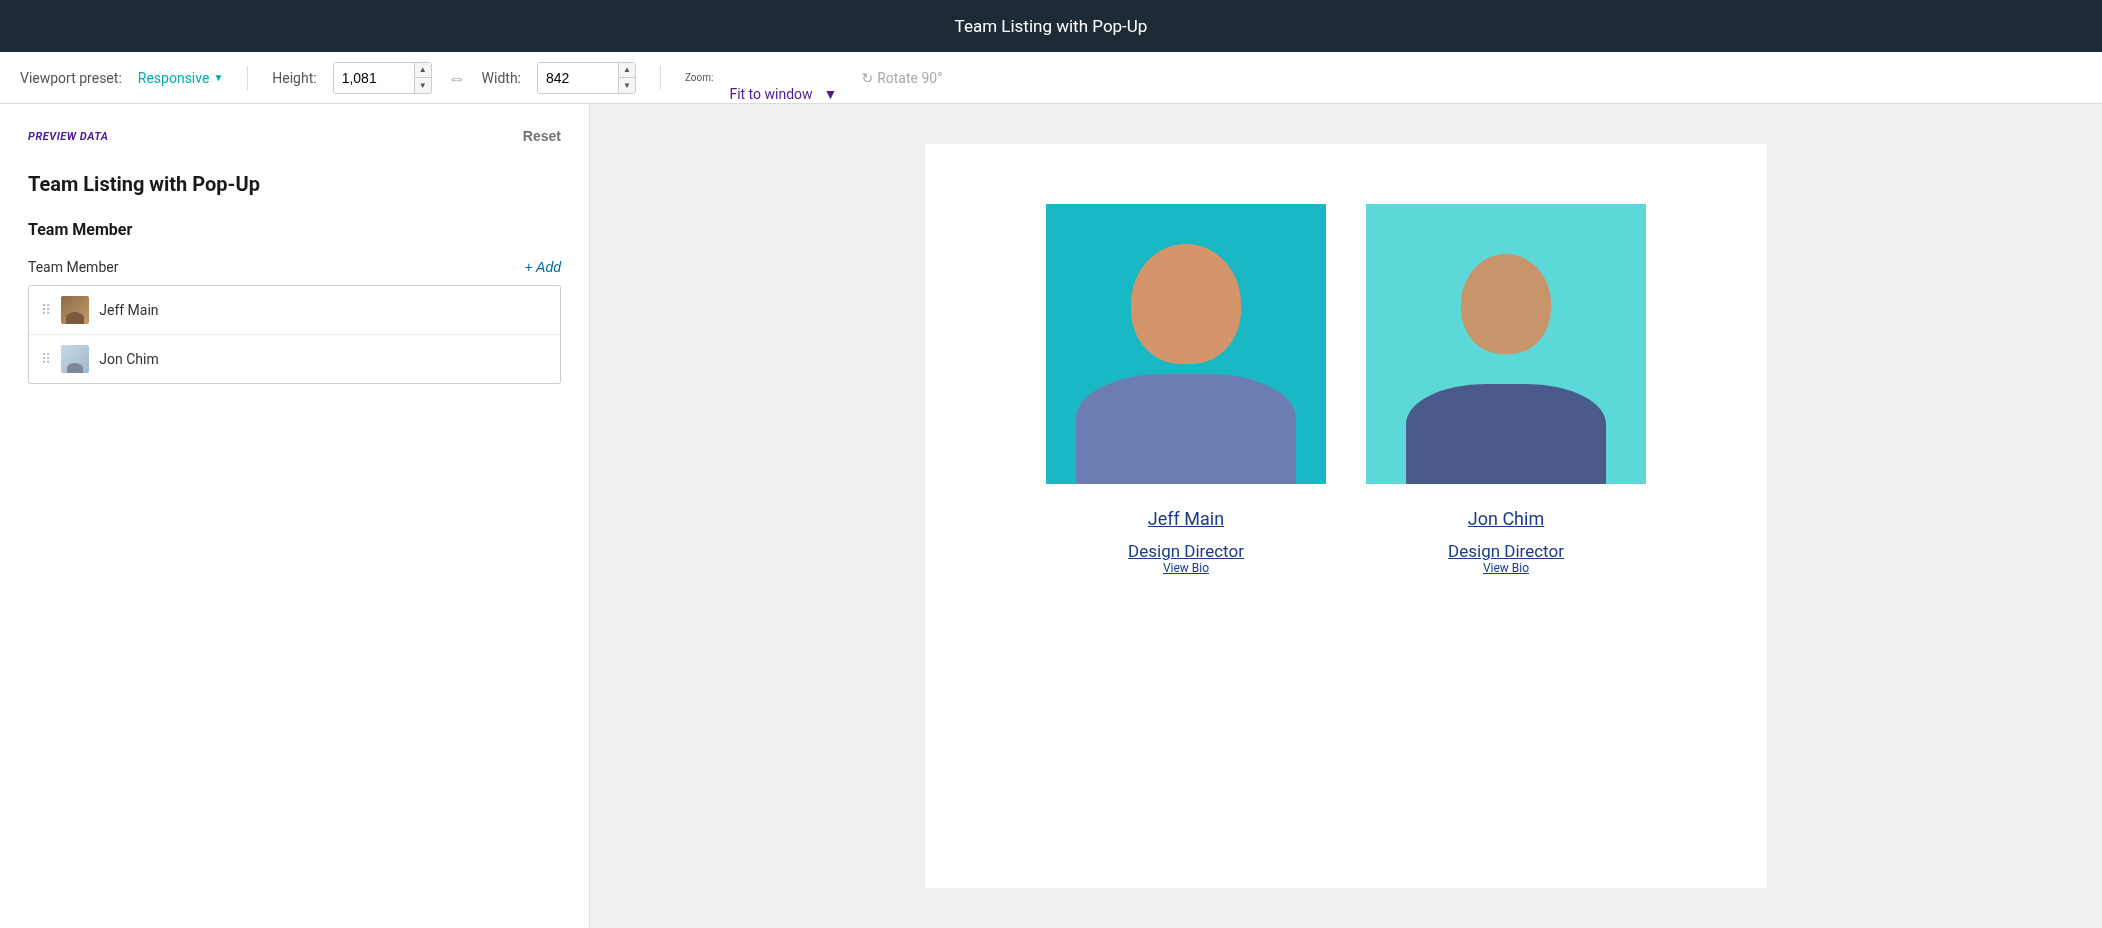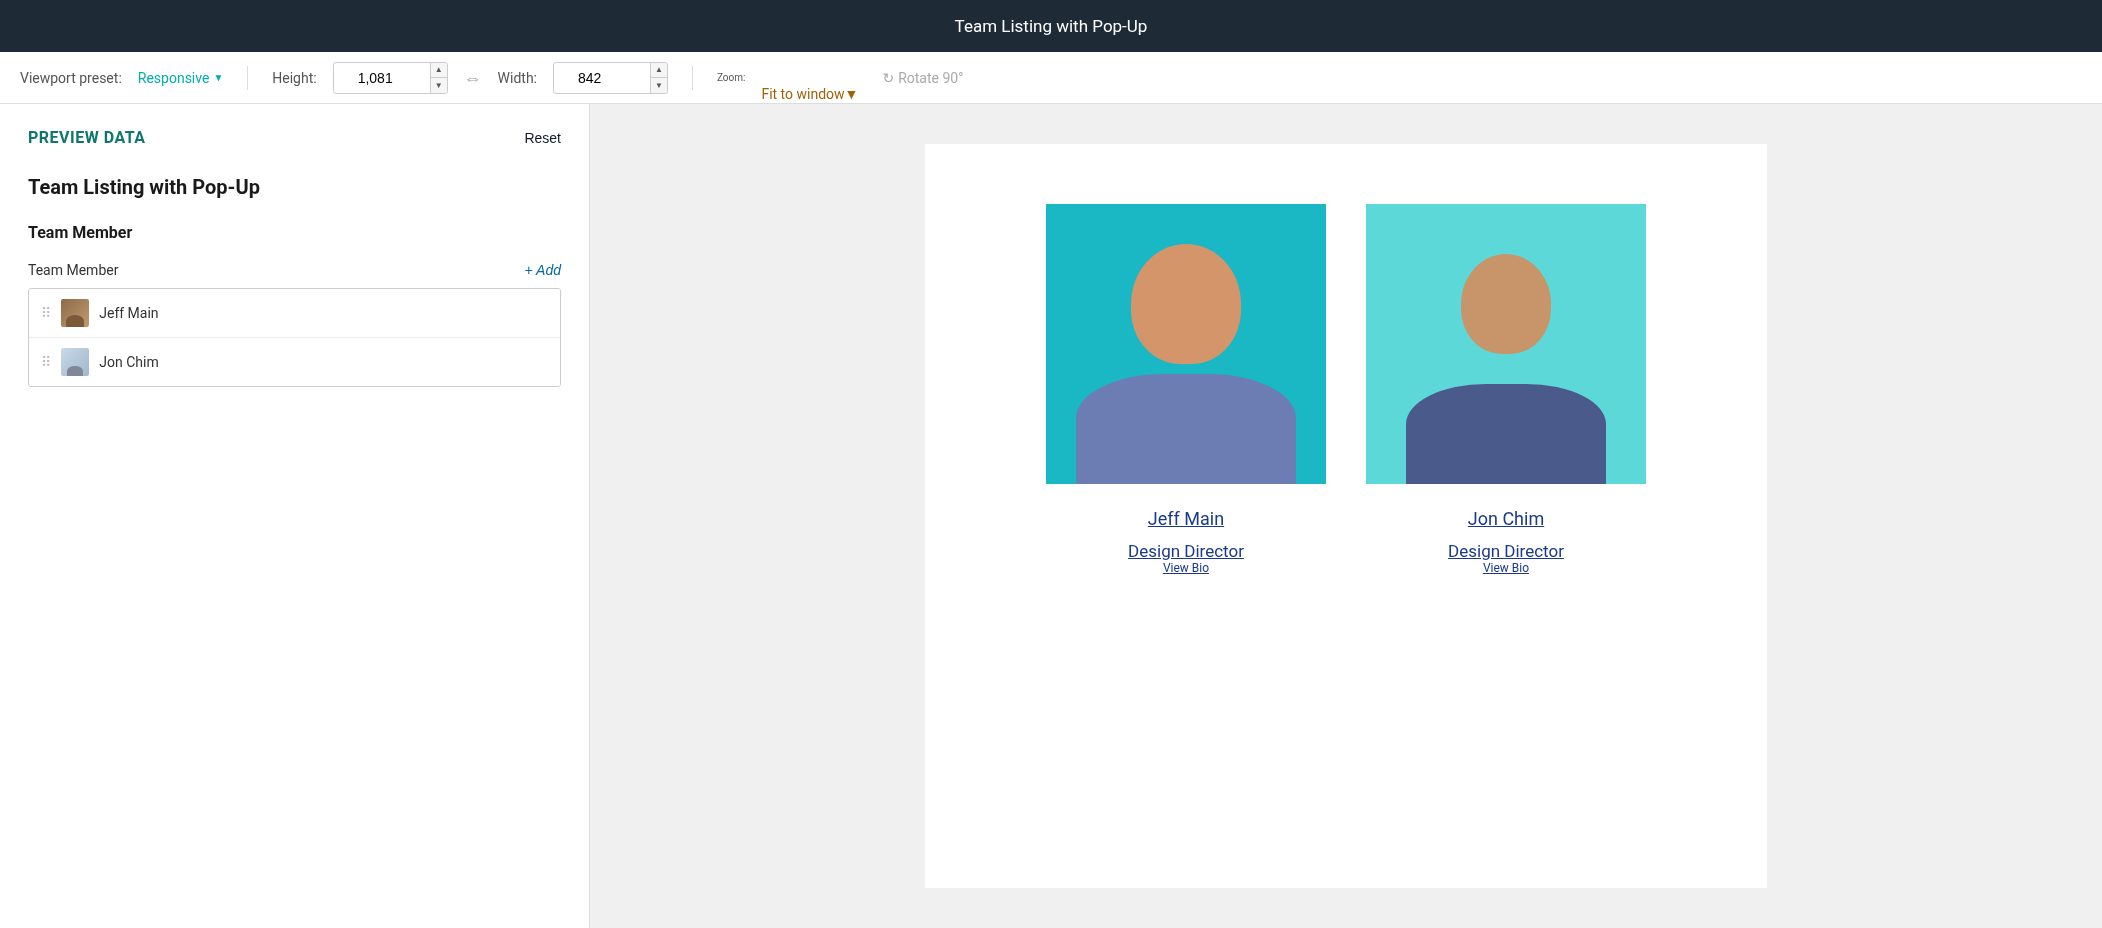--- a/index.html
+++ b/index.html
@@ -50,21 +50,20 @@
       background: #ddd;
       margin: 0 8px;
     }
     .toolbar-input-wrapper {
       display: flex;
       align-items: center;
       border: 1px solid #ccc;
       border-radius: 3px;
       overflow: hidden;
       height: 32px;
-      padding-left: 16px;
     }
     .toolbar-input {
       border: none;
       outline: none;
       padding: 0 8px;
       font-size: 14px;
       width: 80px;
       height: 100%;
     }
     .spinner-btns {
@@ -93,22 +92,22 @@
       cursor: pointer;
     }
 
     .zoom-label {
       color: #555;
       font-size: 10px;
     }
     .zoom-dropdown {
       display: flex;
       align-items: center;
-      gap: 0;
-      color: #a16207;
+      gap: 11px;
+      color: #4c1d95;
       font-size: 14px;
       cursor: pointer;
       margin-top: 32px;
     }
     .rotate-btn {
       display: flex;
       align-items: center;
       gap: 4px;
       color: #aaa;
       font-size: 14px;
@@ -130,32 +129,34 @@
       padding: 24px 28px;
       overflow-y: auto;
     }
     .preview-data-header {
       display: flex;
       justify-content: space-between;
       align-items: center;
       margin-bottom: 28px;
     }
     .preview-data-title {
-      font-size: 16px;
+      font-size: 11px;
       font-weight: 700;
-      color: #0f766e;
+      color: #4c1d95;
       letter-spacing: 0.5px;
       text-transform: uppercase;
+      font-style: italic;
     }
     .reset-btn {
-      color: #0f172a;
+      color: #737373;
       font-size: 14px;
       cursor: pointer;
       background: none;
       border: none;
+      font-weight: bold;
     }
 
     .section-title {
       font-size: 20px;
       font-weight: 700;
       color: #1a1a1a;
       margin-bottom: 24px;
     }
 
     .subsection-label {

